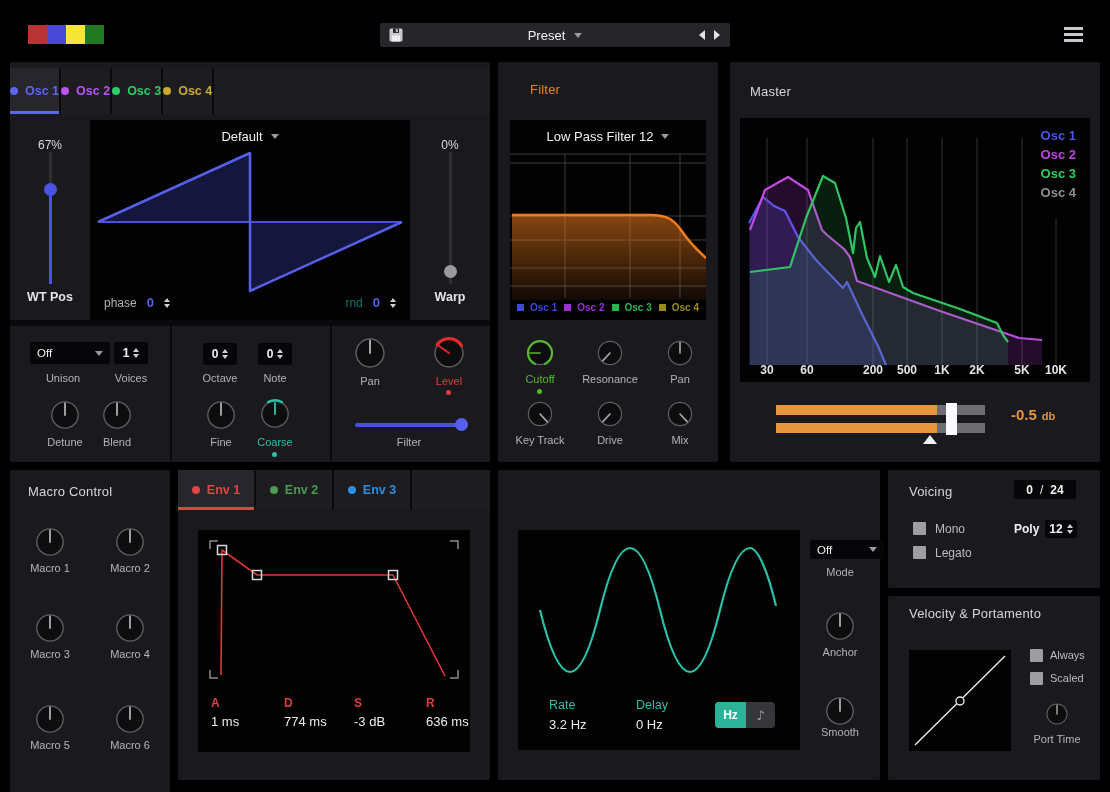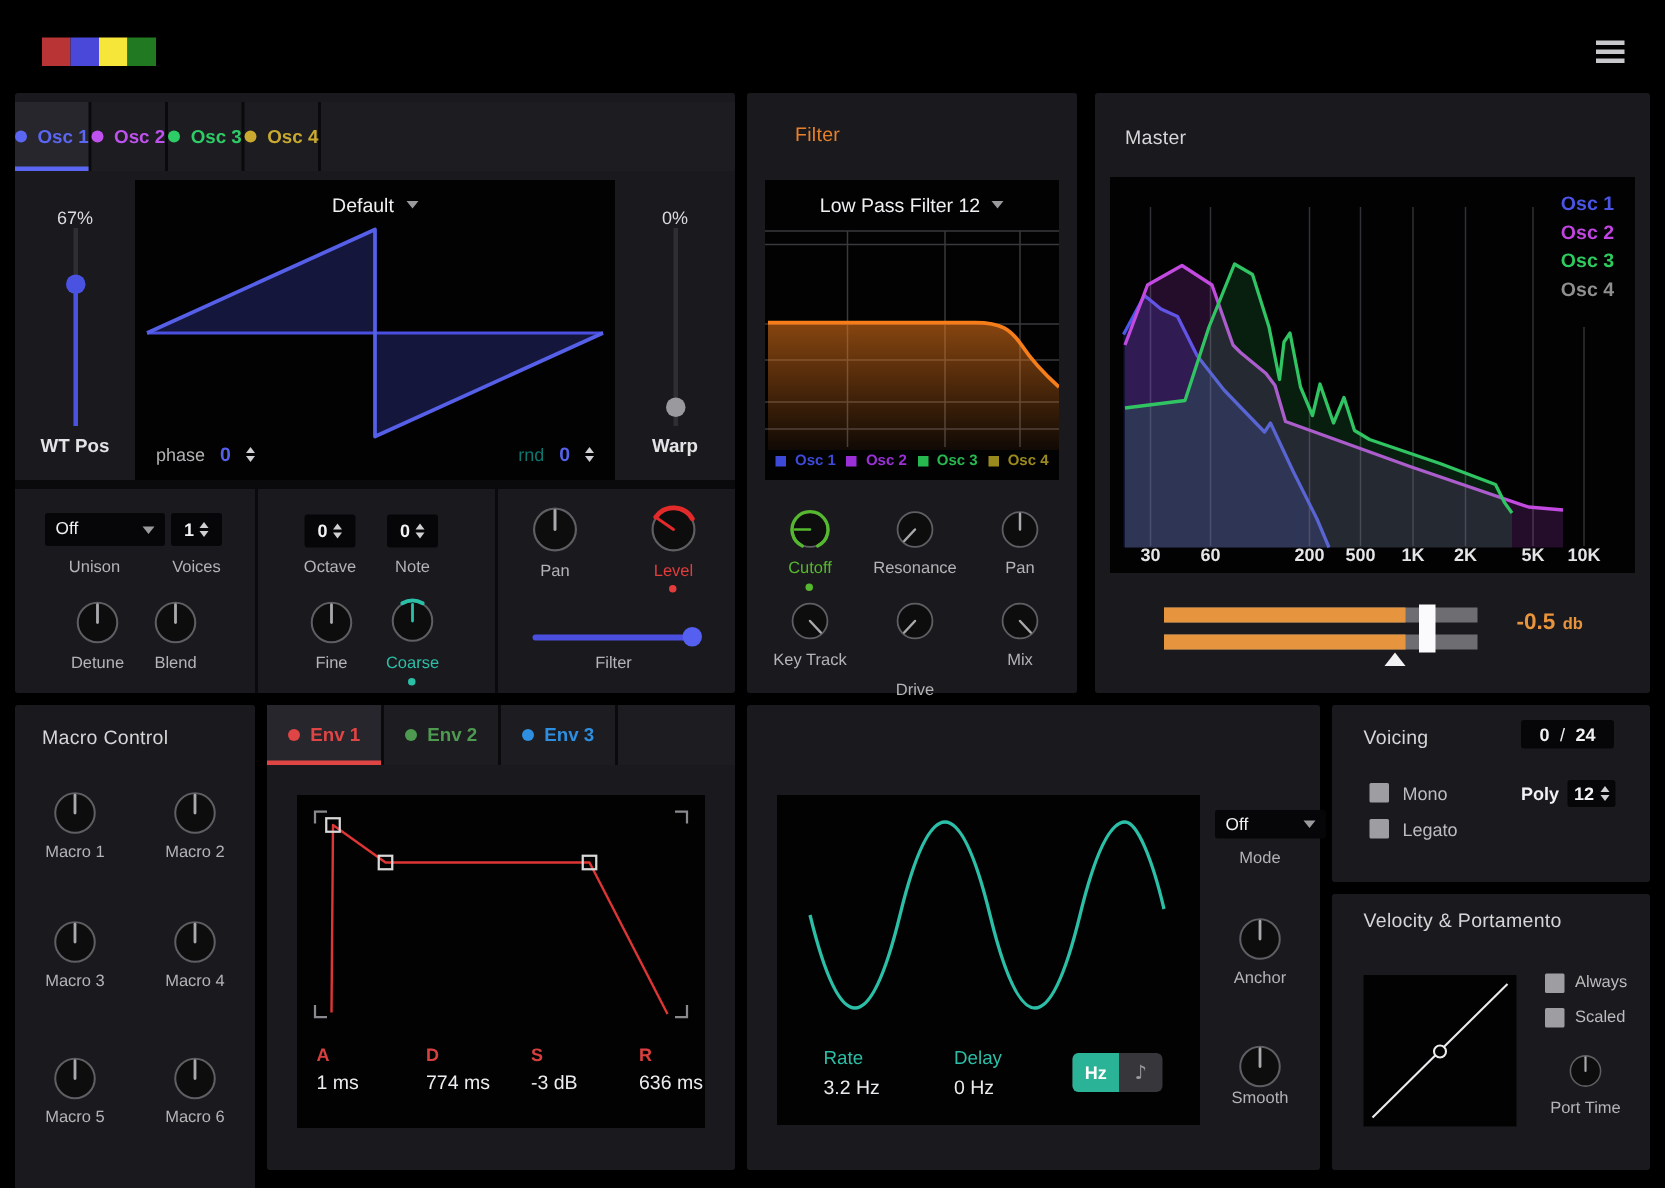--- a/index.html
+++ b/index.html
@@ -52,20 +52,36 @@
 
 <div id="stage">
 
   <div class="abs" style="left:0;top:0;width:1110px;height:62px;background:#000;">
     <div class="abs" style="left:28px;top:25px;display:flex;">
       <div style="width:19px;height:19px;background:#b93434;"></div>
       <div style="width:19px;height:19px;background:#4a48d8;"></div>
       <div style="width:19px;height:19px;background:#f6e63a;"></div>
       <div style="width:19px;height:19px;background:#217a21;"></div>
     </div>
+    <div class="abs" style="left:380px;top:23px;width:350px;height:24px;background:#25252a;border-radius:2px;">
+      <svg class="abs" style="left:9px;top:5px;" width="14" height="14" viewBox="0 0 14 14">
+        <rect x="0.5" y="0.5" width="13" height="13" rx="1.5" fill="#c9c9cd"></rect>
+        <rect x="4" y="0.5" width="6" height="4.5" fill="#25252a"></rect>
+        <rect x="6.8" y="1.2" width="2" height="3" fill="#c9c9cd"></rect>
+        <rect x="3" y="7.5" width="8" height="6" fill="#eceded"></rect>
+      </svg>
+      <div class="abs" style="left:0;right:0;top:0;height:24px;display:flex;align-items:center;justify-content:center;gap:9px;cursor:pointer;">
+        <span style="font-size:13px;color:#f0f0f2;">Preset</span>
+        <span class="ddarrow"></span>
+      </div>
+      <div class="abs" style="right:10px;top:7px;display:flex;gap:9px;align-items:center;">
+        <div style="width:0;height:0;border-top:5px solid transparent;border-bottom:5px solid transparent;border-right:6px solid #e2e2e4;cursor:pointer;"></div>
+        <div style="width:0;height:0;border-top:5px solid transparent;border-bottom:5px solid transparent;border-left:6px solid #e2e2e4;cursor:pointer;"></div>
+      </div>
+    </div>
     <div class="abs" style="right:27px;top:27px;cursor:pointer;">
       <div>
         <div style="width:19px;height:3px;background:#c8c8cc;margin-bottom:3px;"></div>
         <div style="width:19px;height:3px;background:#c8c8cc;margin-bottom:3px;"></div>
         <div style="width:19px;height:3px;background:#c8c8cc;"></div>
       </div>
     </div>
   </div>
 
   <div class="panel" style="left:10px;top:62px;width:480px;height:400px;">
@@ -274,21 +290,21 @@
     <div class="sublabel abs" style="left:142px;top:311px;width:80px;">Pan</div>
     <svg class="knob" style="left:27px;top:337px;" width="30" height="30" viewBox="0 0 40 40">
       <circle class="kbody" cx="20" cy="20" r="15.5"></circle>
         <line class="kptr" x1="20" y1="20" x2="20" y2="6" transform="rotate(137 20 20)"></line>
     </svg>
     <div class="sublabel abs" style="left:2px;top:372px;width:80px;">Key Track</div>
     <svg class="knob" style="left:97px;top:337px;" width="30" height="30" viewBox="0 0 40 40">
       <circle class="kbody" cx="20" cy="20" r="15.5"></circle>
         <line class="kptr" x1="20" y1="20" x2="20" y2="6" transform="rotate(-137 20 20)"></line>
     </svg>
-    <div class="sublabel abs" style="left:72px;top:392px;width:80px;">Drive</div>
+    <div class="sublabel abs" style="left:72px;top:372px;width:80px;">Drive</div>
     <svg class="knob" style="left:167px;top:337px;" width="30" height="30" viewBox="0 0 40 40">
       <circle class="kbody" cx="20" cy="20" r="15.5"></circle>
         <line class="kptr" x1="20" y1="20" x2="20" y2="6" transform="rotate(137 20 20)"></line>
     </svg>
     <div class="sublabel abs" style="left:142px;top:372px;width:80px;">Mix</div>
   </div>
 
   <div class="panel" style="left:730px;top:62px;width:370px;height:400px;">
     <div class="heading abs" style="left:20px;top:22px;">Master</div>
     <div class="display" style="left:10px;top:56px;width:350px;height:264px;">

